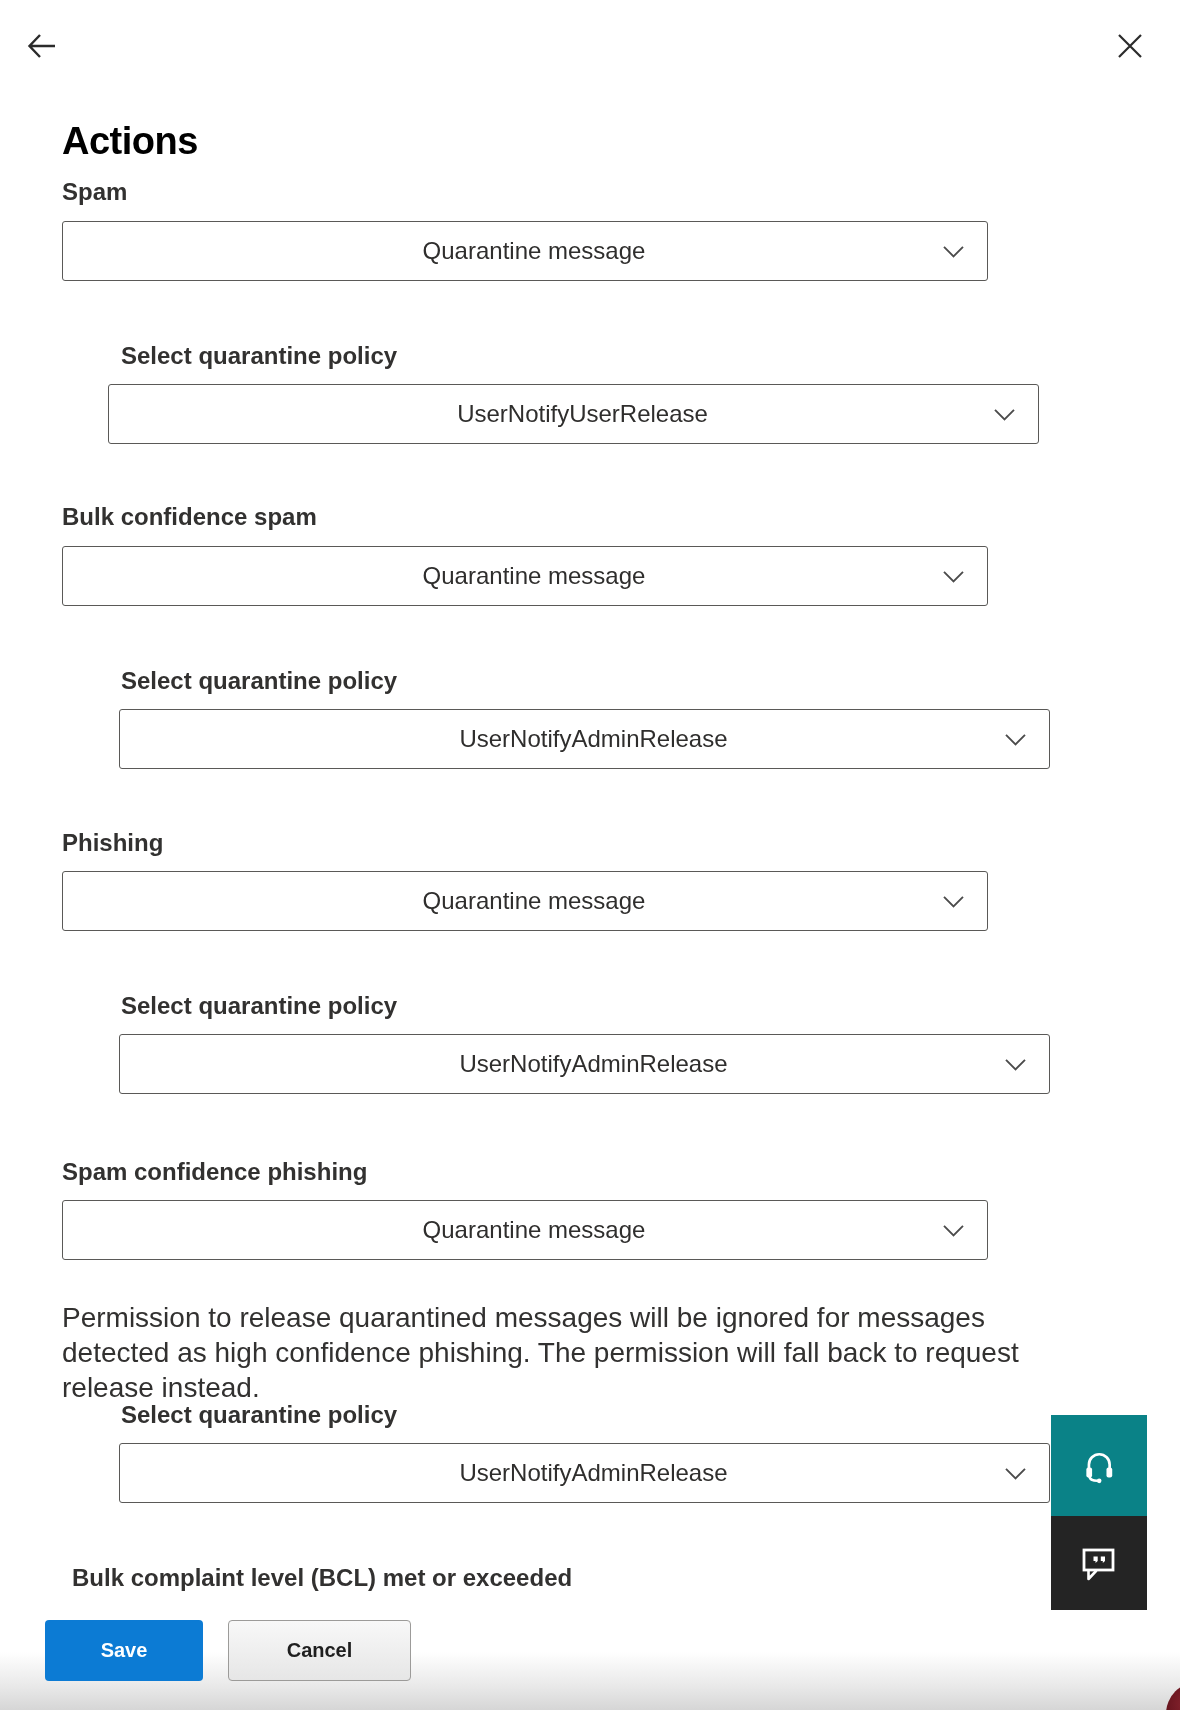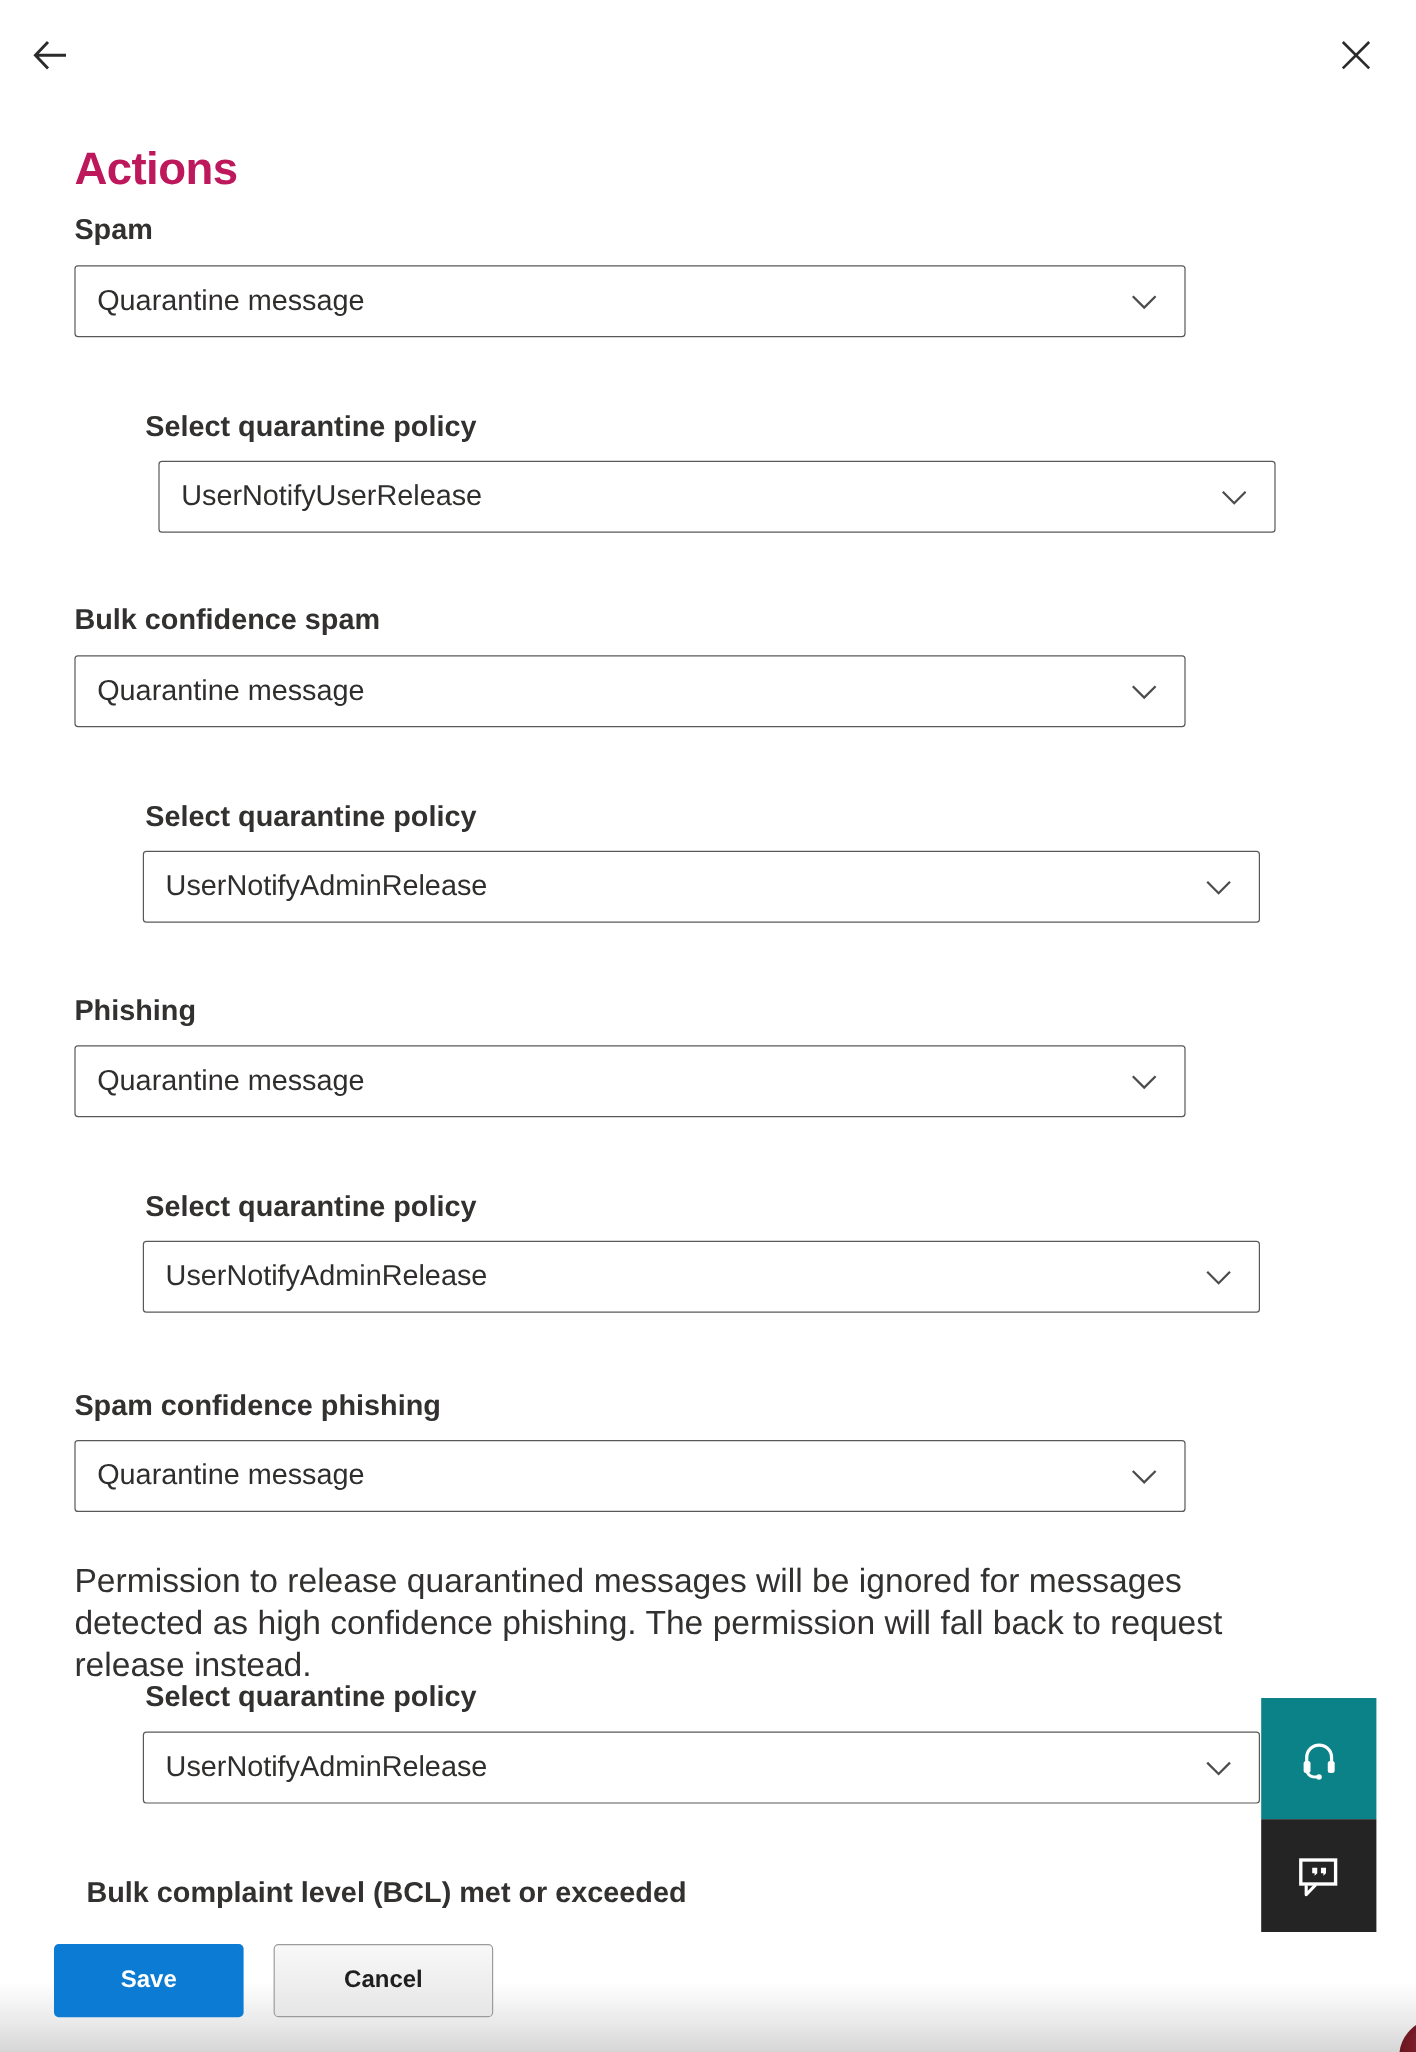--- a/index.html
+++ b/index.html
@@ -13,32 +13,32 @@
   .icon-btn{
     position:absolute;width:44px;height:44px;display:flex;
     align-items:center;justify-content:center;background:transparent;
     border:none;cursor:pointer;padding:0;
   }
   #back-btn{left:20px;top:24px;}
   #close-btn{left:1108px;top:24px;}
   
   .page-title{
     position:absolute;left:62px;top:95px;
-    font-size:38px;font-weight:700;color:#be185d;letter-spacing:-0.5px;
+    font-size:38px;font-weight:700;color:#000000;letter-spacing:-0.5px;
   }
   
   .field-label{
     position:absolute;font-size:24px;font-weight:600;color:#323130;
     white-space:nowrap;
   }
   
   .dd{
     position:absolute;height:60px;box-sizing:border-box;
     border:1.5px solid #5a5957;border-radius:3px;background:#ffffff;
-    display:flex;align-items:center;cursor:pointer;
+    display:flex;align-items:center;cursor:pointer;justify-content:center;
   }
   .dd .dd-text{
     padding-left:18px;font-size:24px;font-weight:400;color:#2f2e2d;
     white-space:nowrap;overflow:hidden;
   }
   .dd .chevron{
     position:absolute;right:22px;top:50%;transform:translateY(-44%);
     line-height:0;
   }
   
@@ -109,21 +109,21 @@
 <div class="field-label" style="left:62px;top:178px;">Spam</div>
 <div class="dd" style="left:62px;top:221px;width:926px;">
   <span class="dd-text">Quarantine message</span>
   <span class="chevron">
     <svg width="23" height="14" viewBox="0 0 23 14">
         <path d="M2 2 L11.5 11.5 L21 2" fill="none" stroke="#4c4c4c" stroke-width="1.9"></path>
       </svg>
   </span>
 </div>
 <div class="field-label" style="left:121px;top:342px;">Select quarantine policy</div>
-<div class="dd" style="left:132px;top:384px;width:931px;">
+<div class="dd" style="left:108px;top:384px;width:931px;">
   <span class="dd-text">UserNotifyUserRelease</span>
   <span class="chevron">
     <svg width="23" height="14" viewBox="0 0 23 14">
         <path d="M2 2 L11.5 11.5 L21 2" fill="none" stroke="#4c4c4c" stroke-width="1.9"></path>
       </svg>
   </span>
 </div>
 
 <div class="field-label" style="left:62px;top:503px;">Bulk confidence spam</div>
 <div class="dd" style="left:62px;top:546px;width:926px;">

